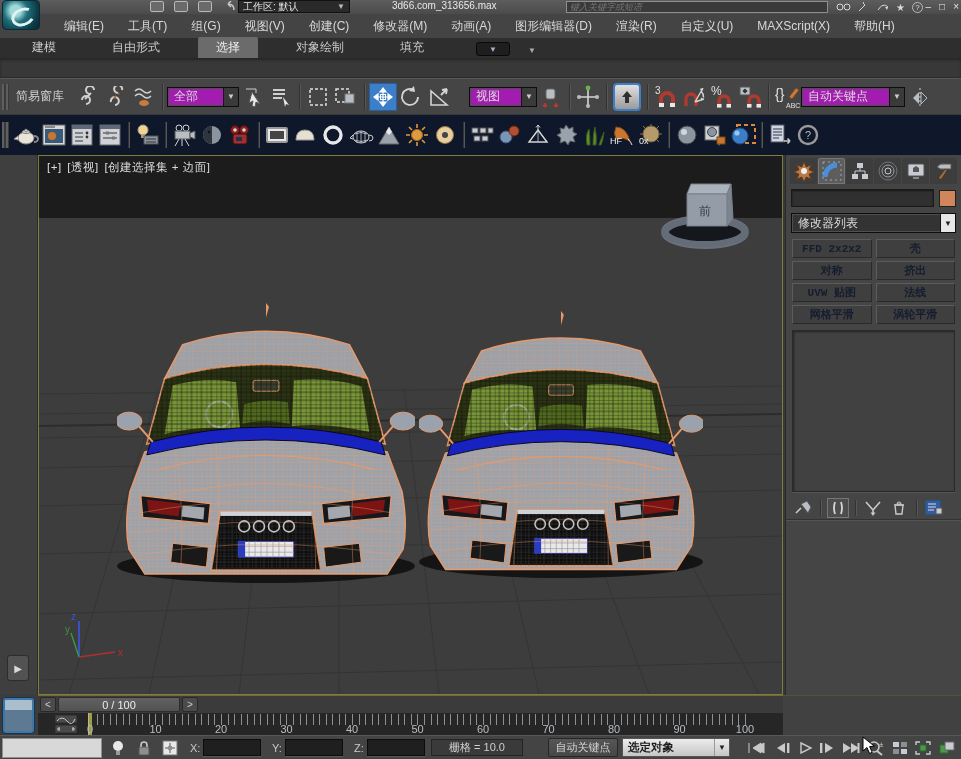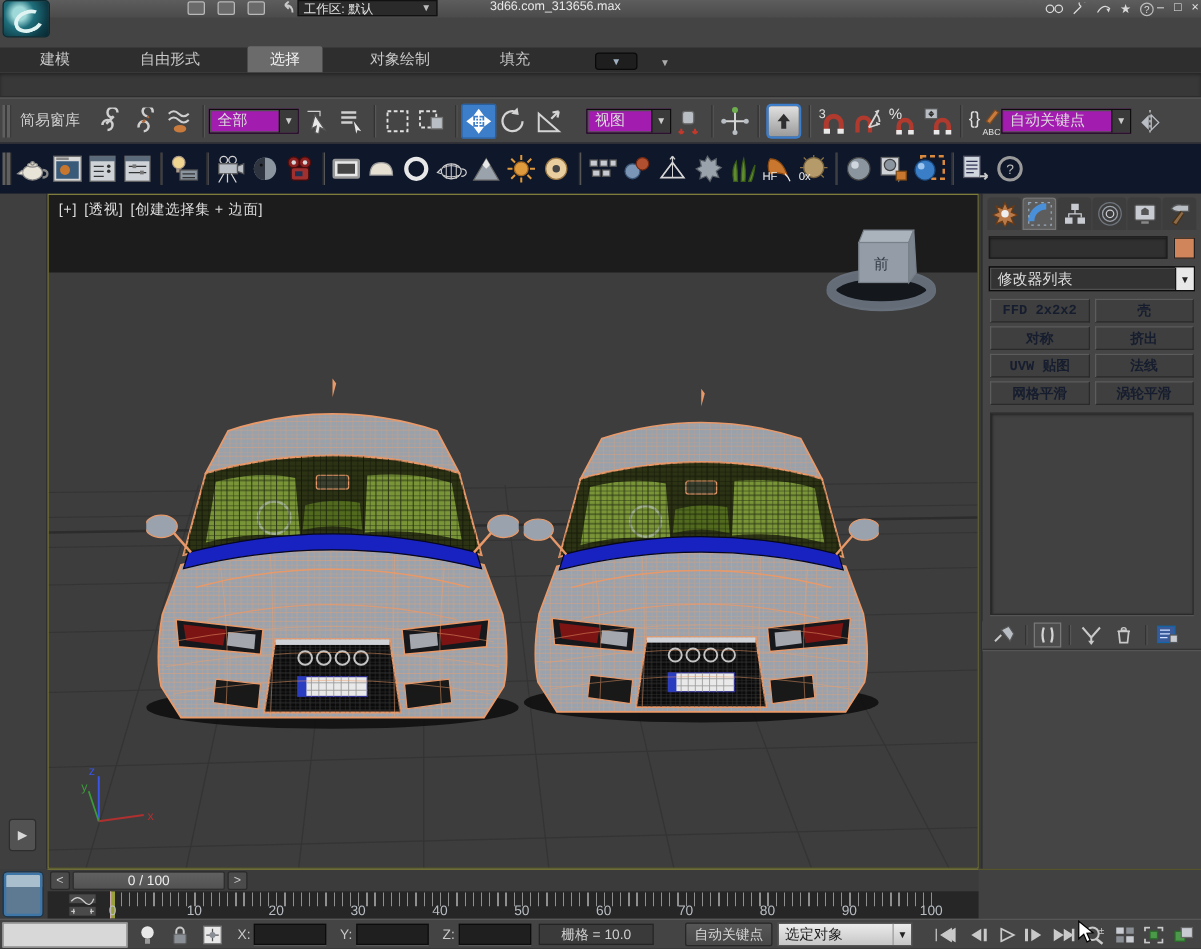--- a/index.html
+++ b/index.html
@@ -122,21 +122,21 @@
   .sb-ico{position:absolute;top:3px;width:20px;height:18px;display:flex;align-items:center;justify-content:center;}
   .sb-lab{position:absolute;top:6px;color:#c9c9c9;}
   .sb-field{position:absolute;top:3px;width:58px;height:17px;background:#1f1f1f;border:1px solid #0c0c0c;
     box-shadow:0 1px 0 #5a5a5a;}
   .grid-box{position:absolute;left:431px;top:3px;width:92px;height:17px;background:#3a3a3a;border:1px solid #242424;
     color:#cfcfcf;display:flex;align-items:center;justify-content:center;}
   .autokey{position:absolute;left:548px;top:2px;width:70px;height:19px;background:linear-gradient(#565656,#474747);
     border:1px solid #272727;border-radius:2px;color:#d6d6d6;display:flex;align-items:center;justify-content:center;}
   .keyfilter{position:absolute;left:622px;top:2px;width:108px;height:19px;background:linear-gradient(#ececec,#c6c6c6);
     border:1px solid #555;color:#1b1b1b;display:flex;align-items:center;font-size:11.5px;}
-  .keyfilter .val{padding:0 5px;}
+  .keyfilter .val{padding:0 5px;font-weight:bold;}
   .keyfilter .arr{margin-left:auto;width:15px;height:100%;display:flex;align-items:center;justify-content:center;
     border-left:1px solid #9a9a9a;font-size:8px;color:#222;}
   .pb{position:absolute;top:2px;width:21px;height:19px;display:flex;align-items:center;justify-content:center;}
   .cursor{position:absolute;left:861px;top:736px;z-index:50;}
 </style>
 </head>
 <body>
 
 <div class="app">
 
@@ -152,20 +152,23 @@
       <svg width="16" height="11">
           <path d="M4,9 Q4,3 10,3 M10,3 l-3,-3 M10,3 l-3,3" stroke="#c9c9c9" fill="none" stroke-width="1.5"></path>
         </svg>
       <span class="qicon" style="width:16px"></span>
     </div>
     <div class="ws-combo">
       <span class="valq">工作区: 默认</span>
       <span class="arr">▼</span>
     </div>
     <div class="doc-title">3d66.com_313656.max</div>
+    <div class="searchwrap">
+      <input placeholder="键入关键字或短语" style="">
+    </div>
     <div class="tb-icons">
       <svg width="15" height="10">
           <circle cx="4" cy="5" r="3" stroke="#d9d9d9" fill="none"></circle>
           <circle cx="11" cy="5" r="3" stroke="#d9d9d9" fill="none"></circle>
         </svg>
       <svg width="12" height="10">
           <path d="M1,9 L7,3 M7,3 a2.4,2.4 0 1 1 3,-3" stroke="#d9d9d9" fill="none"></path>
         </svg>
       <svg width="12" height="10">
           <path d="M1,8 Q6,0 11,5" stroke="#d9d9d9" fill="none"></path>
@@ -174,20 +177,34 @@
       <span style="color:#d9d9d9">★</span>
       <span style="border:1px solid #bbb;border-radius:50%;width:11px;height:11px;display:inline-flex;align-items:center;justify-content:center;font-size:8px;">?</span>
     </div>
     <div class="winctl">
       <span>–</span>
       <span>□</span>
       <span>×</span>
     </div>
   </div>
 
+  <div class="menubar">
+      <span class="menu-item">编辑(E)</span>
+      <span class="menu-item">工具(T)</span>
+      <span class="menu-item">组(G)</span>
+      <span class="menu-item">视图(V)</span>
+      <span class="menu-item">创建(C)</span>
+      <span class="menu-item">修改器(M)</span>
+      <span class="menu-item">动画(A)</span>
+      <span class="menu-item">图形编辑器(D)</span>
+      <span class="menu-item">渲染(R)</span>
+      <span class="menu-item">自定义(U)</span>
+      <span class="menu-item">MAXScript(X)</span>
+      <span class="menu-item">帮助(H)</span>
+    </div>
 
   <div class="ribbontabs">
 
   <span class="rtab">建模</span>
       <span class="rtab">自由形式</span>
       <span class="rtab active">选择</span>
       <span class="rtab">对象绘制</span>
       <span class="rtab">填充</span>
       <span class="rib-min">▼</span>
       <span class="rib-car">▼</span>

